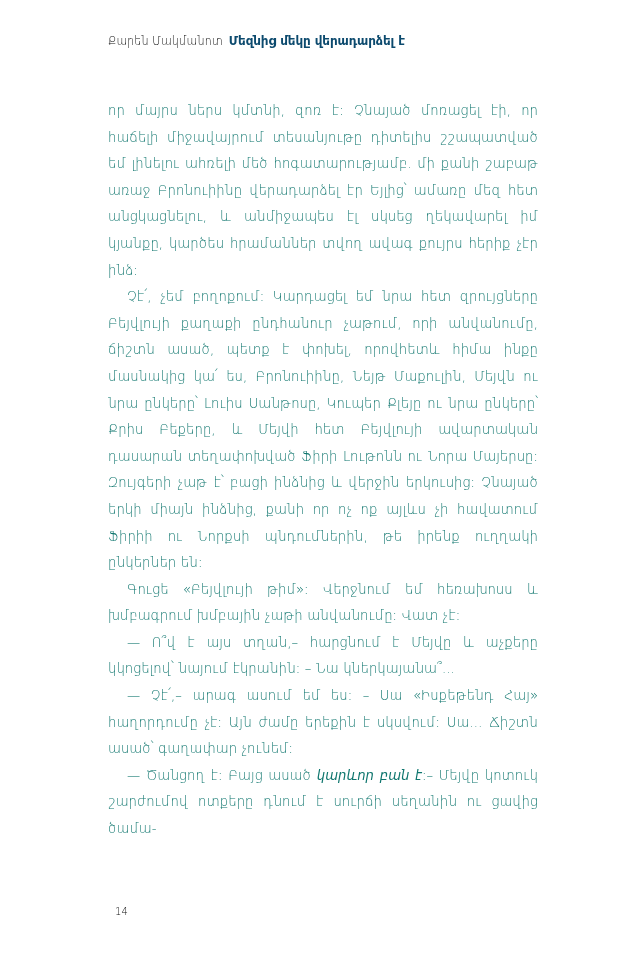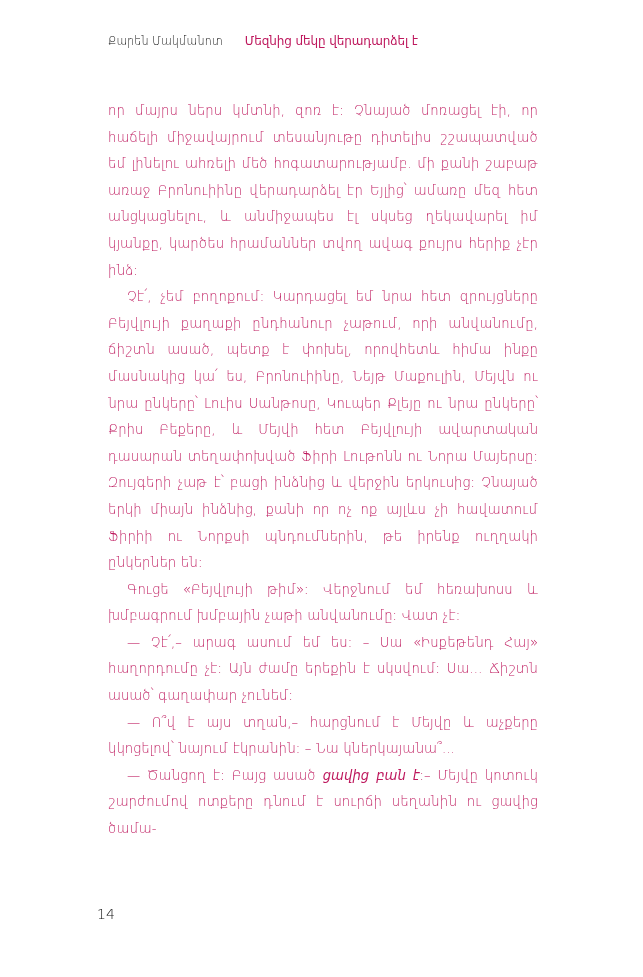--- a/index.html
+++ b/index.html
@@ -20,91 +20,90 @@
   }
   
   .running-header {
     position: absolute;
     left: 108px;
     top: 34px;
     width: 430px;
     height: 18px;
     display: flex;
     align-items: baseline;
-    gap: 16px;
     white-space: nowrap;
   }
   .header-author {
     font-size: 11.5px;
     font-weight: 300;
     color: #0a0a0a;
     letter-spacing: 0.1px;
     font-stretch: condensed;
     transform: scaleX(0.95);
     transform-origin: left center;
   }
   .header-title {
     font-size: 12px;
-    font-weight: normal;
-    color: #be185d;
+    font-weight: bold;
+    color: #0c4a6e;
     letter-spacing: -0.1px;
   }
   
   .text-block {
     position: absolute;
     left: 108px;
     top: 98px;
     width: 430px;
   }
   .para {
     margin: 0;
     font-size: 13.2px;
     line-height: 26.6px;
-    color: #be185d;
+    color: #0f766e;
     text-align: justify;
     text-align-last: left;
     word-spacing: 0.2px;
     letter-spacing: 0.05px;
     font-weight: 300;
     -webkit-font-smoothing: none;
   }
   .para.indent {
     text-indent: 19px;
   }
   .para.dialogue {
     text-indent: 19px;
   }
   .italic-phrase {
     font-style: italic;
   }
   
   .folio {
     position: absolute;
-    left: 97px;
+    left: 115px;
     top: 906px;
-    font-size: 14px;
+    font-size: 10px;
     font-weight: 300;
     color: #111111;
     letter-spacing: 0.2px;
   }
 </style>
 </head>
 <body>
 
 <div class="page">
 
   <div class="running-header">
     <span class="header-author">Քարեն Մակմանոտ</span>
     <span class="header-title">Մեզնից մեկը վերադարձել է</span>
   </div>
 
   <div class="text-block">
     <p class="para">որ մայրս ներս կմտնի, զոռ է։ Չնայած մոռացել էի, որ հաճելի միջավայրում տեսանյութը դիտելիս շշապատված եմ լինելու ահռելի մեծ հոգատարությամբ. մի քանի շաբաթ առաջ Բրոնուիինը վերադարձել էր Եյլից՝ ամառը մեզ հետ անցկացնելու, և անմիջապես էլ սկսեց ղեկավարել իմ կյանքը, կարծես հրամաններ տվող ավագ քույրս հերիք չէր ինձ։</p>
     <p class="para indent">Չէ՛, չեմ բողոքում։ Կարդացել եմ նրա հետ զրույցները Բեյվլույի քաղաքի ընդհանուր չաթում, որի անվանումը, ճիշտն ասած, պետք է փոխել, որովհետև հիմա ինքը մասնակից կա՛ ես, Բրոնուիինը, Նեյթ Մաքուլին, Մեյվն ու նրա ընկերը՝ Լուիս Սանթոսը, Կուպեր Քլեյը ու նրա ընկերը՝ Քրիս Բեքերը, և Մեյվի հետ Բեյվլույի ավարտական դասարան տեղափոխված Ֆիրի Լութոնն ու Նորա Մայերսը։ Զույգերի չաթ է՝ բացի ինձնից և վերջին երկուսից։ Չնայած երկի միայն ինձնից, քանի որ ոչ ոք այլևս չի հավատում Ֆիրիի ու Նորքսի պնդումներին, թե իրենք ուղղակի ընկերներ են։</p>
     <p class="para indent">Գուցե «Բեյվլույի թիմ»։ Վերջնում եմ հեռախոսս և խմբագրում խմբային չաթի անվանումը։ Վատ չէ։</p>
+    <p class="para dialogue">— Ո՞վ է այս տղան,– հարցնում է Մեյվը և աչքերը կկոցելով՝ նայում էկրանին։ – Նա կներկայանա՞...</p>
     <p class="para dialogue">— Չէ՛,– արագ ասում եմ ես։ – Սա «Իսքեթենդ Հայ» հաղորդումը չէ։ Այն ժամը երեքին է սկսվում։ Սա… Ճիշտն ասած՝ գաղափար չունեմ։</p>
-    <p class="para dialogue">— Ո՞վ է այս տղան,– հարցնում է Մեյվը և աչքերը կկոցելով՝ նայում էկրանին։ – Նա կներկայանա՞...</p>
-    <p class="para dialogue"><span>— Ծանցող է։ Բայց ասած </span><span class="italic-phrase">ցավից բան է</span><span>։– Մեյվը կոտուկ շարժումով ոտքերը դնում է սուրճի սեղանին ու ցավից ծամա-</span></p>
+    <p class="para dialogue"><span>— Ծանցող է։ Բայց ասած </span><span class="italic-phrase">կարևոր բան է</span><span>։– Մեյվը կոտուկ շարժումով ոտքերը դնում է սուրճի սեղանին ու ցավից ծամա-</span></p>
   </div>
 
   <div class="folio">14</div>
 
 </div>
 
 </body></html>

